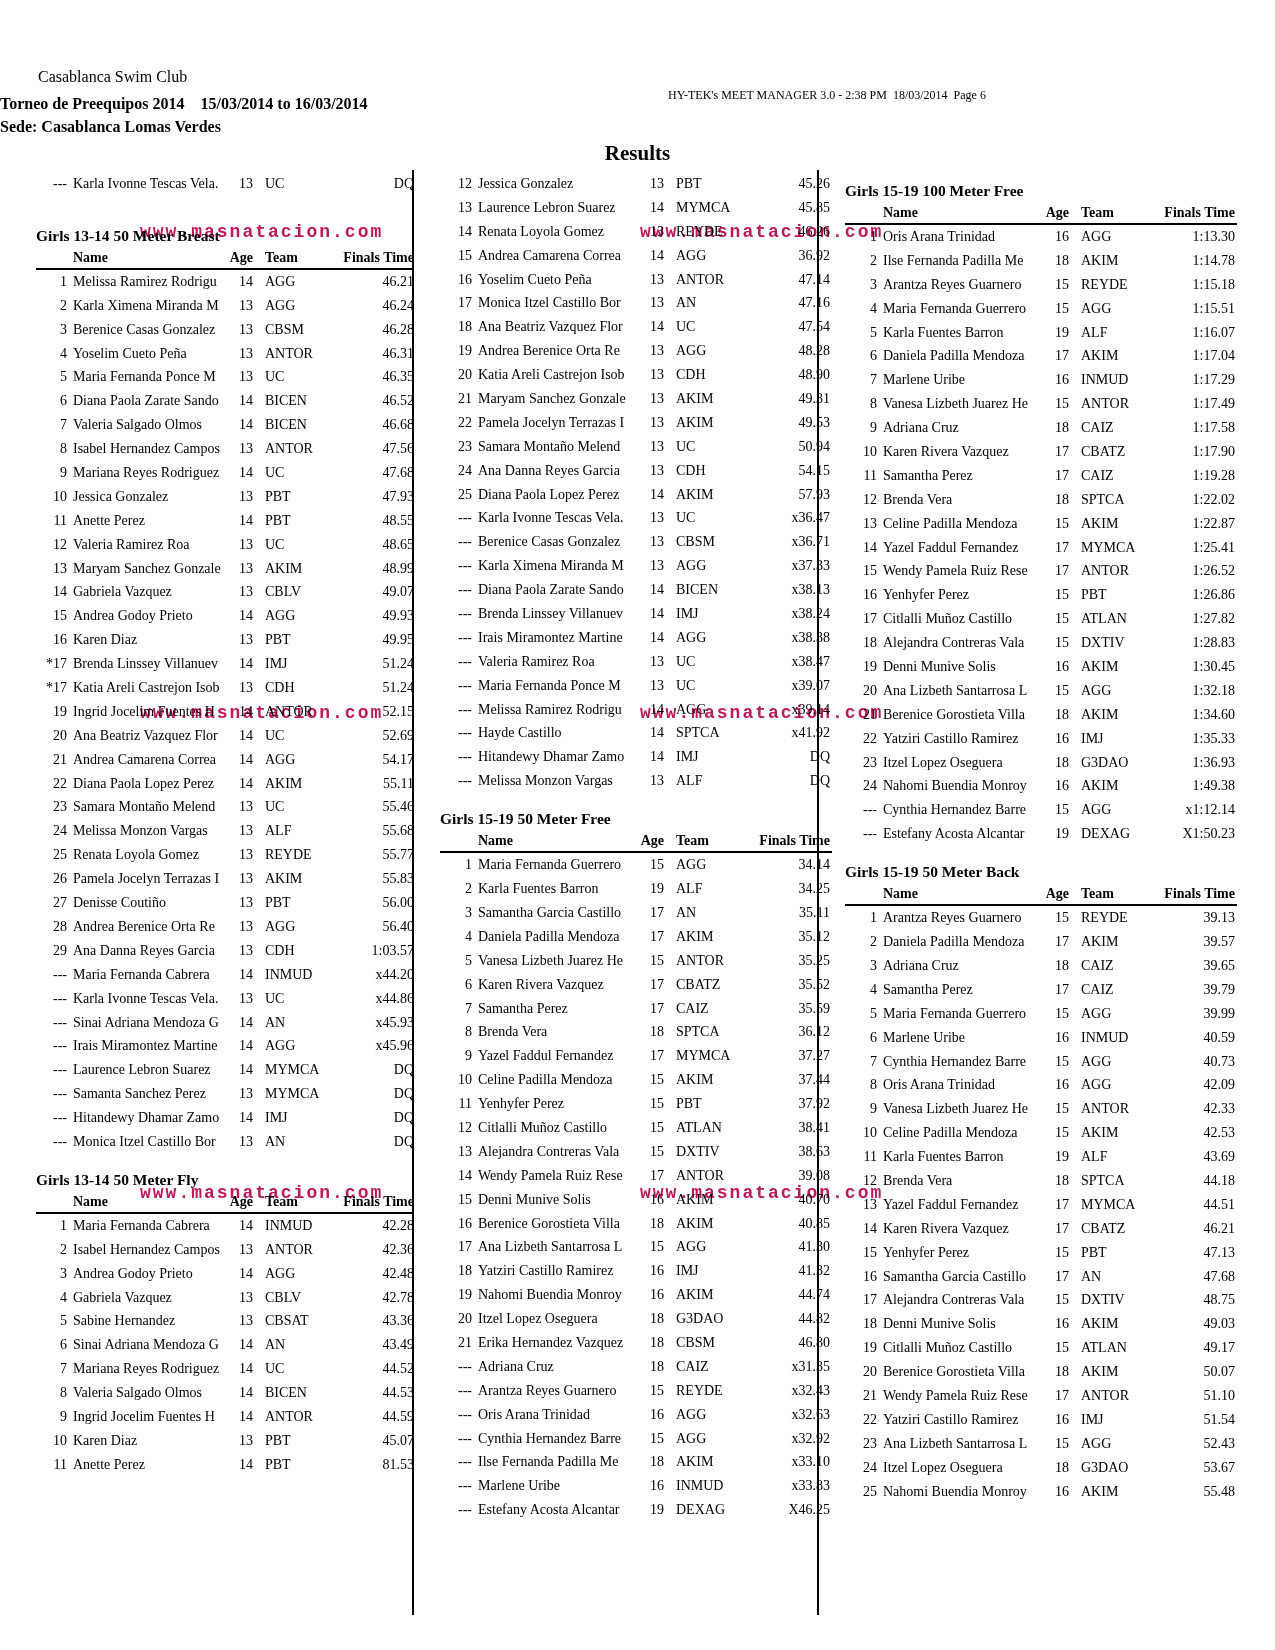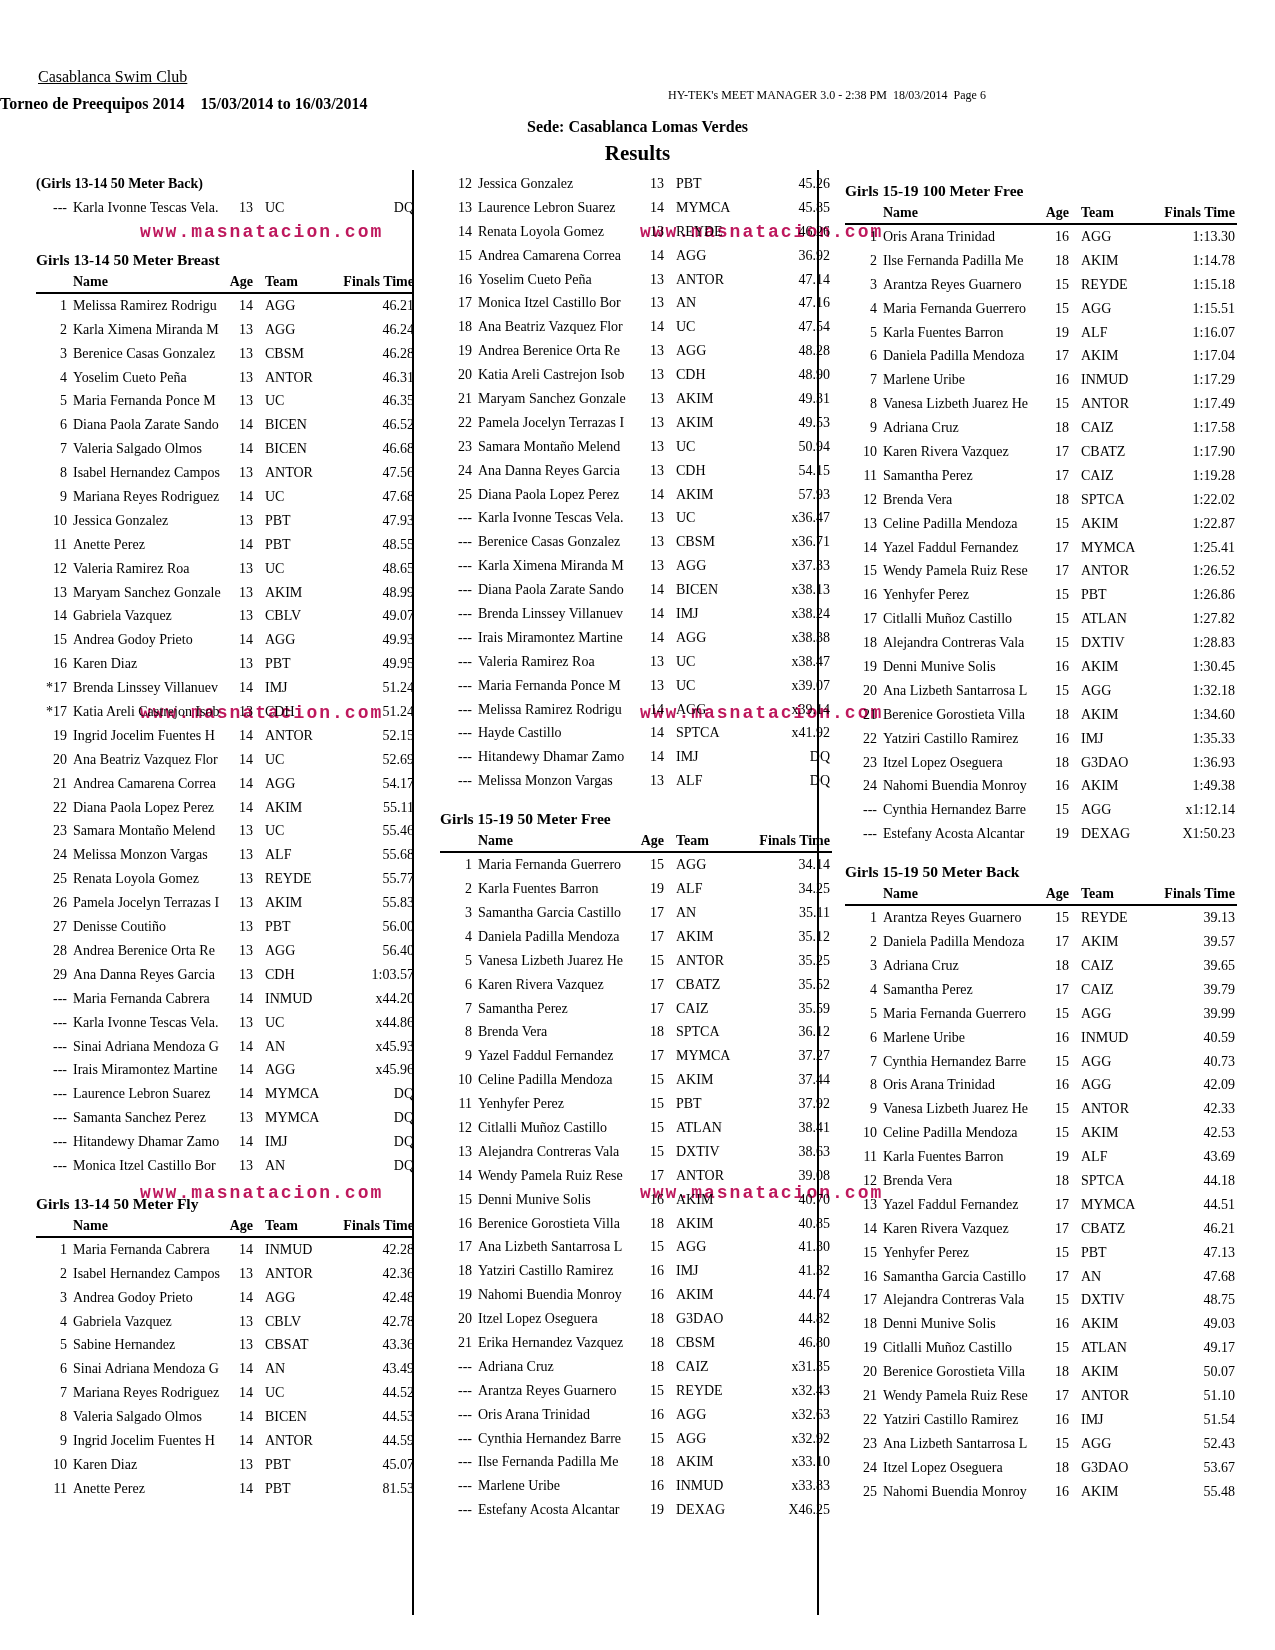--- a/index.html
+++ b/index.html
@@ -1,21 +1,21 @@
 <!DOCTYPE html>
 <html><head>
 <meta charset="utf-8">
 <style>
   html, body { margin:0; padding:0; background:#ffffff; }
   body { width:1275px; height:1650px; position:relative; overflow:hidden;
          font-family:"Liberation Serif","DejaVu Serif",serif; color:#000; }
-  .hdr-left { position:absolute; left:38px; top:68px; font-size:16px;text-decoration:underline; }
+  .hdr-left { position:absolute; left:38px; top:68px; font-size:16px; }
   .hdr-right { position:absolute; left:668px; top:68px; font-size:12px; white-space:pre;margin-top:20px; }
   .title1 { position:absolute; left:0; width:1275px; top:95px; text-align:left; font-size:16px; font-weight:bold; white-space:pre; }
-  .title2 { position:absolute; left:0; width:1275px; top:118px; text-align:center; font-size:16px; font-weight:bold; }
+  .title2 { position:absolute; left:0; width:1275px; top:118px; font-size:16px; font-weight:bold; }
   .title3 { position:absolute; left:0; width:1275px; top:141px; text-align:center; font-size:21px; font-weight:bold; }
   .vline { position:absolute; width:2px; background:#000; top:170px; height:1445px; }
   .col { position:absolute; font-size:14px; }
   .col1 { left:36px; top:172px; width:378px; }
   .col2 { left:440px; top:172px; width:392px; }
   .col3 { left:845px; top:179px; width:392px; }
   .event { margin:0; }
   .ev-title { font-weight:bold; font-size:15.5px; height:24px; line-height:24px; white-space:nowrap; }
   .ev-title.cont { font-size:14px; }
   .thead { display:flex; font-weight:bold; font-size:14px; height:20px; line-height:20px; border-bottom:2.5px solid #000; }
@@ -44,21 +44,20 @@
 <div class="hdr-right">HY-TEK's MEET MANAGER 3.0 - 2:38 PM  18/03/2014  Page 6</div>
 <div class="title1">Torneo de Preequipos 2014    15/03/2014 to 16/03/2014</div>
 <div class="title2">Sede: Casablanca Lomas Verdes</div>
 <div class="title3">Results</div>
 
 <div class="vline" style="left:412px;"></div>
 <div class="vline" style="left:817px;"></div>
 
 <div class="col col1">
     <div class="event">
-      <div class="ev-title cont">(Girls 13-14 50 Meter Back)</div>
       <div class="row">
         <span class="c-place">---</span>
         <span class="c-name">Karla Ivonne Tescas Vela.</span>
         <span class="c-age">13</span>
         <span class="c-team">UC</span>
         <span class="c-time">DQ</span>
       </div>
       <div class="gap"></div>
     </div>
     <div class="event">

